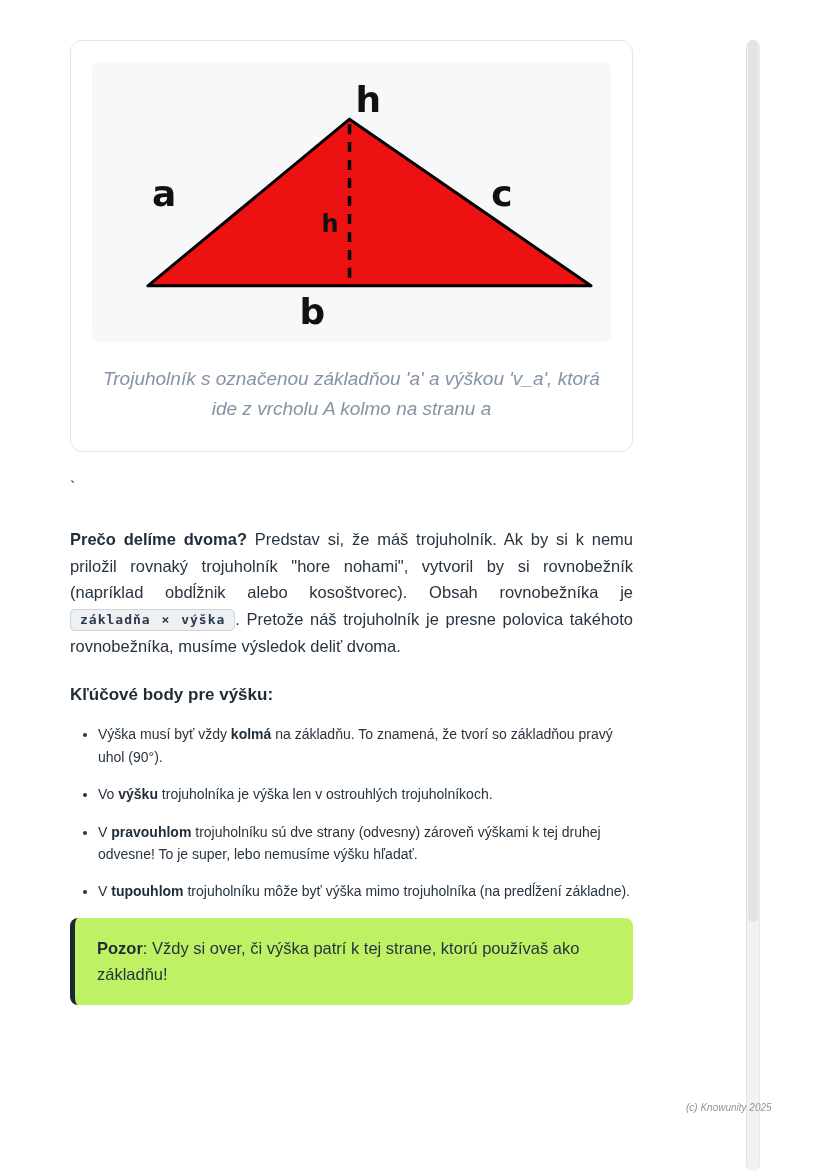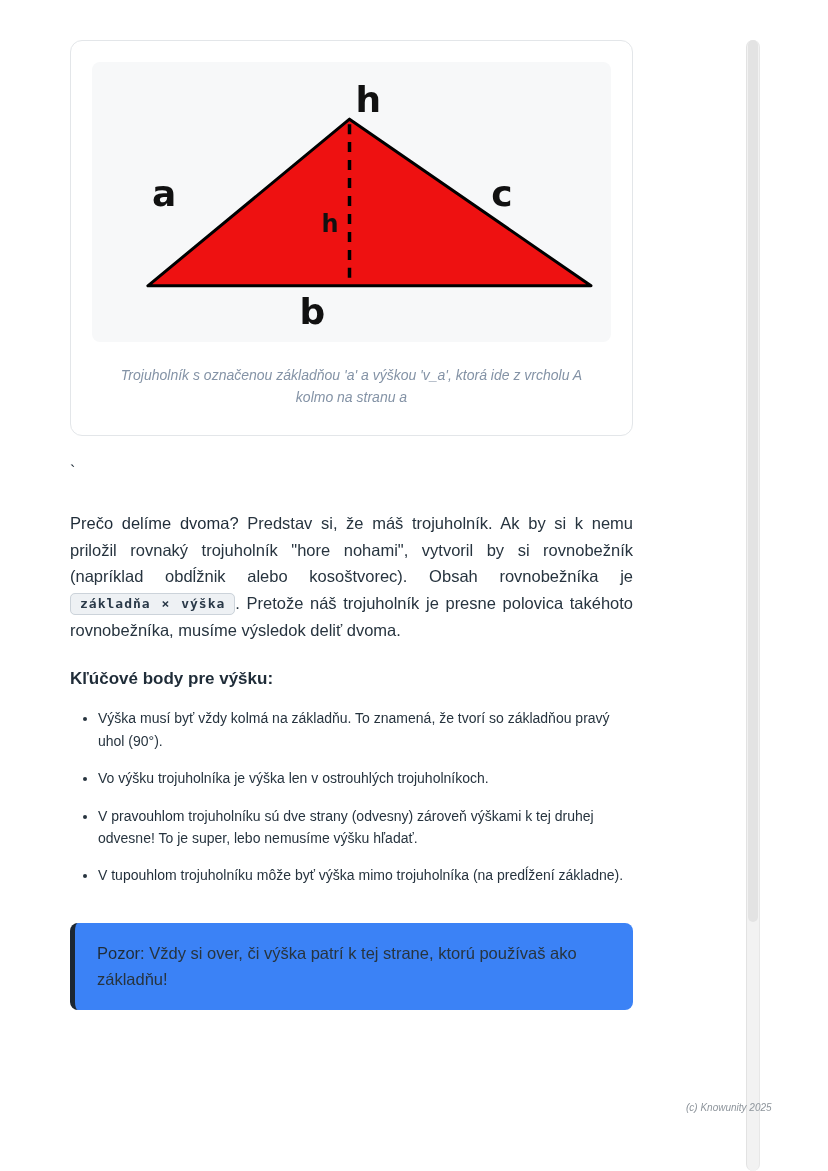--- a/index.html
+++ b/index.html
@@ -68,38 +68,38 @@
   .lbl { font-family: "DejaVu Sans", sans-serif; font-weight: 700; fill: #111; }
   .lbl-big { font-size: 36px; }
   .lbl-small { font-size: 24px; }
 
   figcaption {
     margin: 22px auto 0 auto;
     max-width: 500px;
     text-align: center;
     font-style: italic;
     color: #8493a6;
-    font-size: 14px;
+    font-size: 19px;
     line-height: 1.6;
   }
 
   .stray {
     margin-top: 28px;
     font-size: 16px;
     line-height: 1;
     color: #27343f;
   }
 
   .para {
     margin: 30px 0 0 0;
     font-size: 16.5px;
     line-height: 1.62;
     text-align: justify;
   }
-  .para strong, .h3, li strong, .callout strong { font-weight: 400; color: #1f2c38; }
+  .para strong, .h3, li strong, .callout strong { font-weight: 700; color: #1f2c38; }
 
   .h3 {
     margin: 26px 0 0 0;
     font-size: 17px;
     font-weight: 700;
   }
 
   ul.keypoints {
     margin: 18px 0 0 0;
     padding-left: 28px;
@@ -118,22 +118,22 @@
     background: #eef1f4;
     border: 1px solid #ccd3da;
     border-radius: 5px;
     padding: 2px 9px 3px 9px;
     color: #2a3948;
     white-space: nowrap;
     vertical-align: 1px;
   }
 
   .callout {
-    margin-top: 36px;
-    background: #3b82f6;
+    margin-top: 15px;
+    background: #bef264;
     border-left: 5px solid #1c2733;
     border-radius: 8px;
     padding: 17px 22px;
   }
   .callout p {
     margin: 0;
     font-size: 16.5px;
     line-height: 1.62;
   }
 </style>

